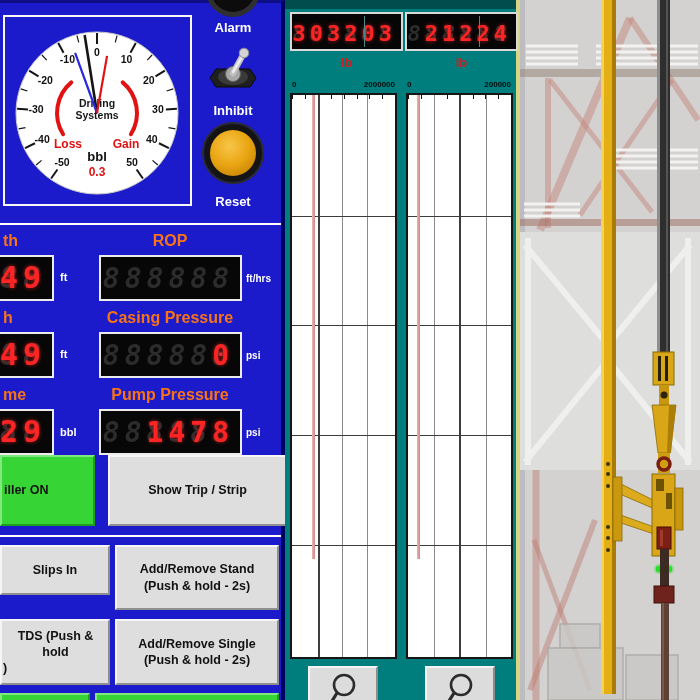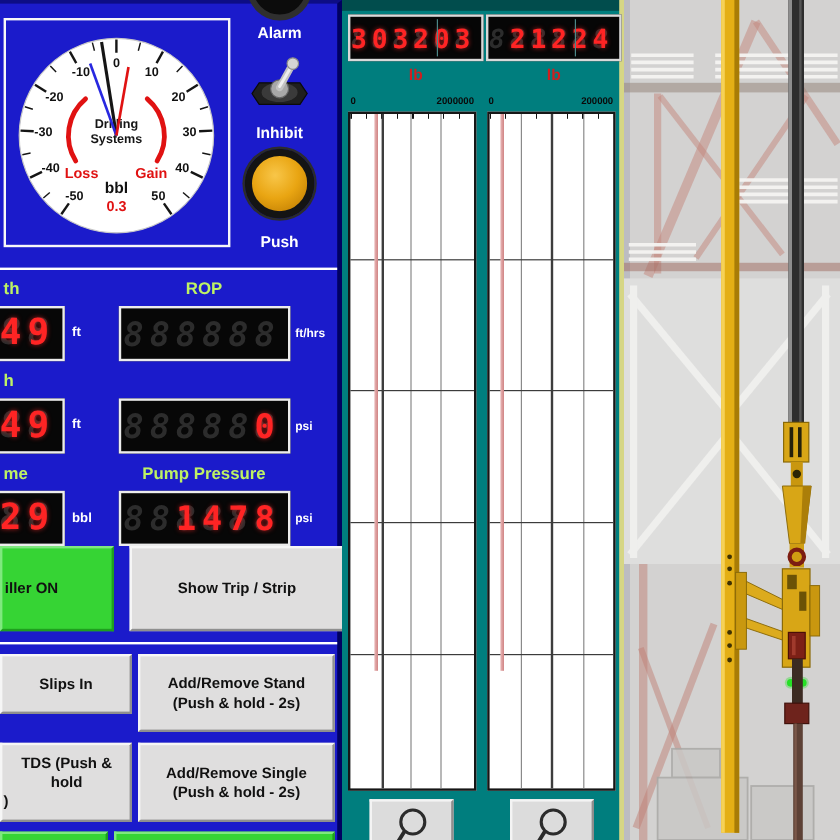--- a/index.html
+++ b/index.html
@@ -16,21 +16,21 @@
   .g-val{font-size:12px;}
   .ctl-label{position:absolute;left:183px;width:100px;text-align:center;color:#fff;font-weight:bold;font-size:13px;}
   .top-partial-btn{position:absolute;left:206px;top:-40px;width:54px;height:54px;border-radius:50%;
       background:#0c0c0c;border:5px solid #2f2f2f;box-sizing:border-box;}
   .toggle-switch{position:absolute;left:204px;top:44px;}
   .inhibit-btn{position:absolute;left:204px;top:121px;width:58px;height:58px;border-radius:50%;
       background:radial-gradient(circle at 42% 35%, #f8c649 0%, #e9a512 48%, #cf8c08 75%);
       border:6px solid #141414;box-shadow:0 0 0 2px #2c2c2c;box-sizing:border-box;}
   .sep{position:absolute;left:0;width:281px;height:2px;background:#ffffff;}
 
-  .row-label{position:absolute;color:#bef264;font-weight:bold;font-size:14px;white-space:nowrap;}
+  .row-label{position:absolute;color:#f97316;font-weight:bold;font-size:16px;white-space:nowrap;}
   .lab-l{left:3px;}
   .lab-r{left:97px;width:146px;text-align:center;}
 
   .led{position:absolute;background:#070707;border:2px solid #ececec;box-sizing:border-box;overflow:hidden;}
   .led .ghost,.led .val{position:absolute;right:6px;bottom:4px;font-family:"DejaVu Sans Mono",monospace;
        font-weight:bold;white-space:pre;}
   .ghost{color:#2c2c2c;font-style:italic;}
   .val{color:#ff2424;text-shadow:0 0 4px rgba(255,40,40,.65);}
   .led-cut{left:-98px;width:152px;height:46px;}
   .led-cut .ghost,.led-cut .val{font-size:30px;letter-spacing:5px;}
@@ -138,37 +138,38 @@
       <polygon points="12,40 46,40 52,31 46,22 12,22 6,31" fill="#1f1f1f" stroke="#0a0a0a"></polygon>
       <ellipse cx="29" cy="30" rx="15" ry="8" fill="#3a3a3a"></ellipse>
       <circle cx="29" cy="27" r="7.5" fill="#a8a8a8" stroke="#666"></circle>
       <line x1="29" y1="26" x2="40" y2="6" stroke="#c2c2c2" stroke-width="6" stroke-linecap="round"></line>
       <line x1="29" y1="25" x2="39" y2="8" stroke="#ededed" stroke-width="2.5" stroke-linecap="round"></line>
       <circle cx="40" cy="6" r="4.8" fill="#d5d5d5" stroke="#8a8a8a"></circle>
     </svg>
 
     <div class="ctl-label" style="top:100px;">Inhibit</div>
     <div class="inhibit-btn"></div>
-    <div class="ctl-label" style="top:191px;">Push</div>
+    <div class="ctl-label" style="top:191px;">Reset</div>
 
     <div class="sep" style="top:220px;"></div>
 
     <div class="row-label lab-l" style="top:229px;">th</div>
     <div class="row-label lab-r" style="top:229px;">ROP</div>
     <div class="led led-cut" style="top:252px;">
       <span class="ghost">888888</span>
       <span class="val">49</span>
     </div>
     <div class="unit unit-l" style="top:268px;">ft</div>
     <div class="led led-r" style="top:252px;">
       <span class="ghost">888888</span>
     </div>
     <div class="unit unit-r" style="top:270px;">ft/hrs</div>
 
     <div class="row-label lab-l" style="top:306px;">h</div>
+    <div class="row-label lab-r" style="top:306px;">Casing Pressure</div>
     <div class="led led-cut" style="top:329px;">
       <span class="ghost">888888</span>
       <span class="val">49</span>
     </div>
     <div class="unit unit-l" style="top:345px;">ft</div>
     <div class="led led-r" style="top:329px;">
       <span class="ghost">888888</span>
       <span class="val">0</span>
     </div>
     <div class="unit unit-r" style="top:347px;">psi</div>

